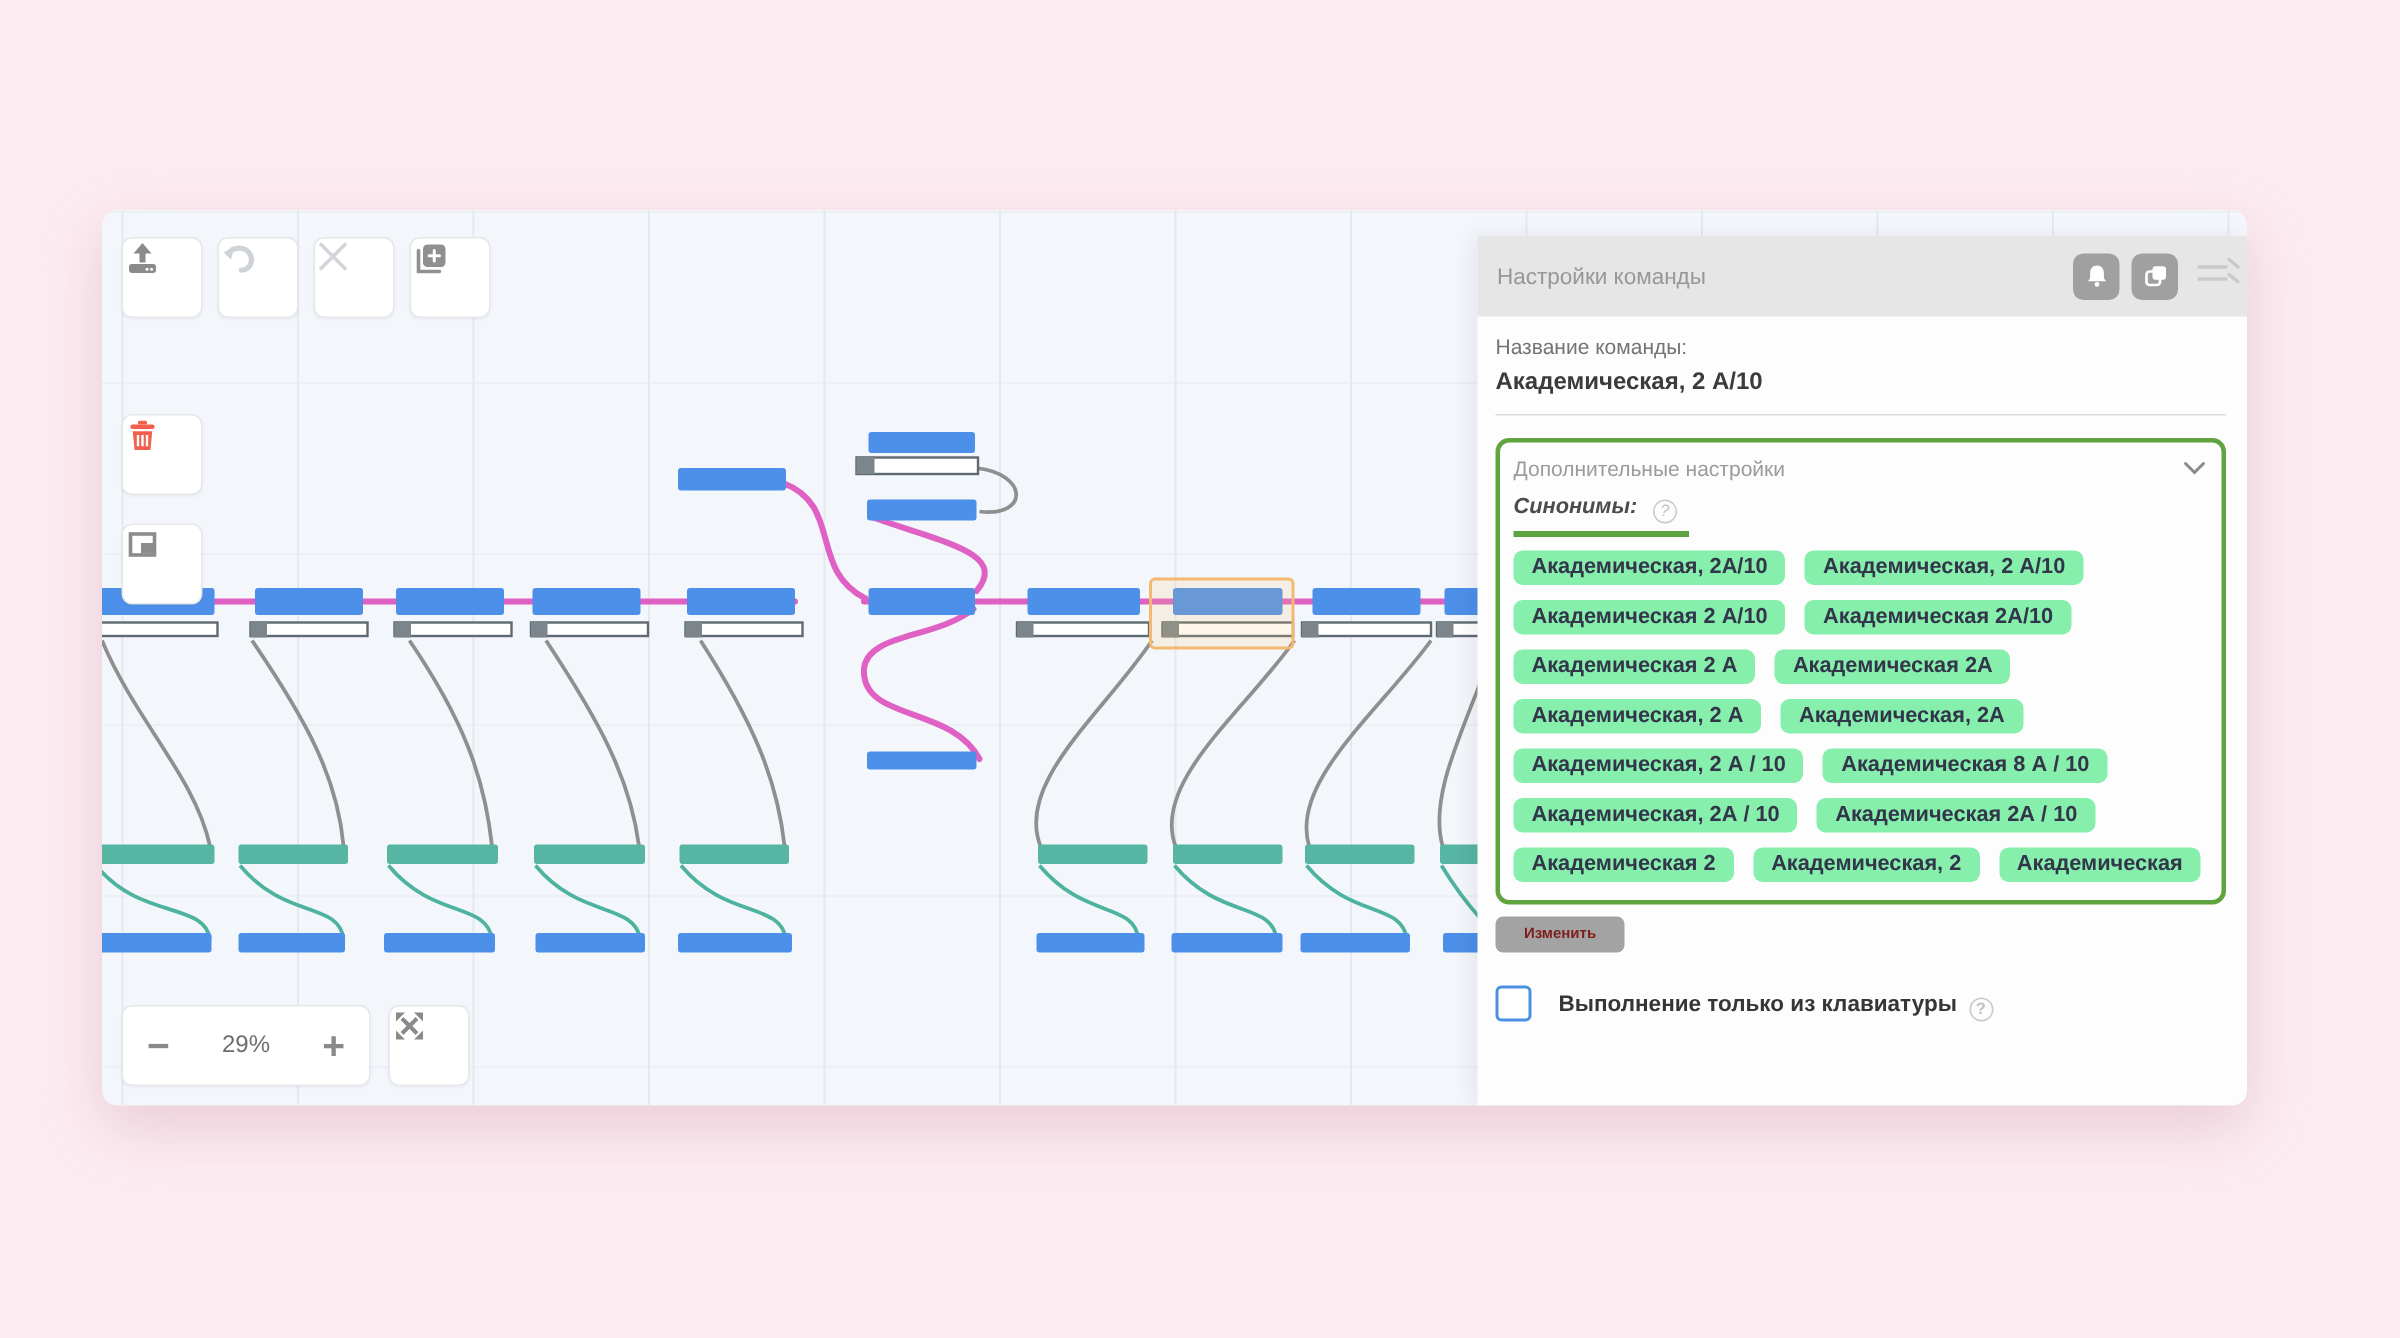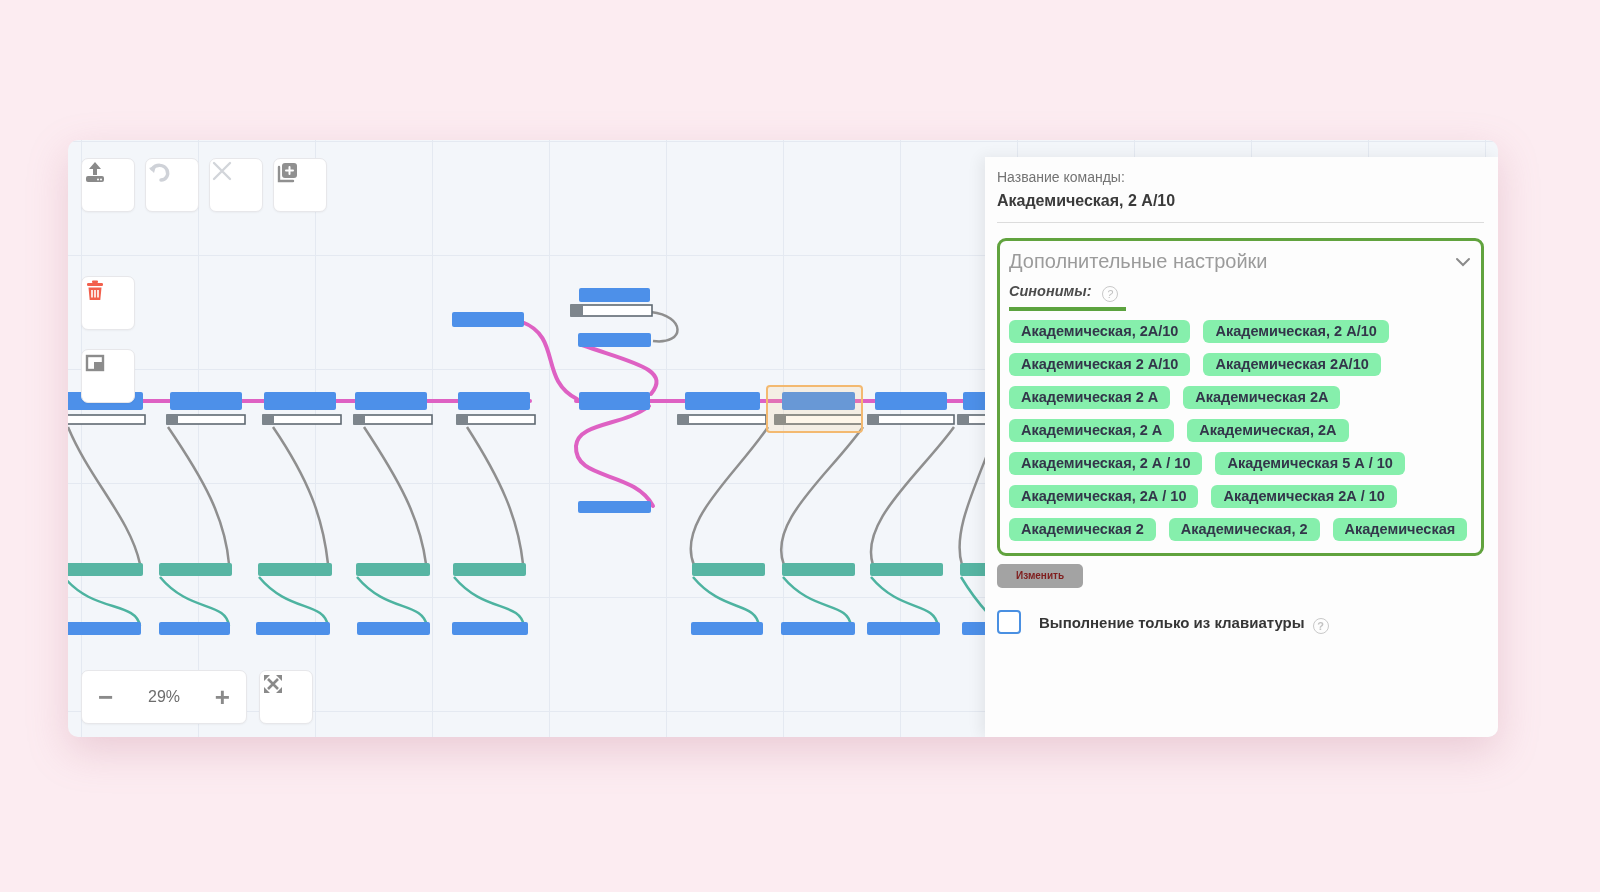--- a/index.html
+++ b/index.html
@@ -56,21 +56,21 @@
   .panel-body { flex:1; padding:12px 14px 0 12px; overflow:hidden; }
   .fld-label { font-size:14px; color:#737373; }
   .fld-value { font-size:16px; color:#3b3b3b; font-weight:bold; margin-top:7px; }
   .fld-line  { border-bottom:1px solid #dcdcdc; margin-top:12px; }
 
   .green-box {
     margin-top:15px; border:3px solid #61a33e; border-radius:9px;
     padding:9px 10px 12px 9px;
   }
   .adv-row { display:flex; align-items:center; }
-  .adv-title { font-size:20px; color:#9b9b9b; flex:1; }
+  .adv-title { font-size:14px; color:#9b9b9b; flex:1; }
   .syn-row { margin-top:9px; display:inline-block; border-bottom:4px solid #5ca33f; padding:0 8px 5px 0;font-style:italic; }
   .syn-label { font-size:14.5px; color:#4c4c4c; font-weight:bold; }
   .q-ic { display:inline-block; width:16px; height:16px; border:1.5px solid #c9c9c9; border-radius:50%;
           color:#c2c2c2; font-size:11px; line-height:15px; text-align:center; vertical-align:-2px; margin-left:6px; }
   .chips { margin-top:9px; display:flex; flex-wrap:wrap; gap:10px 13px; }
   .chip {
     background:#86efac; color:#33364a; font-size:14.5px; font-weight:bold;
     padding:3px 12px 4px; border-radius:6px; white-space:nowrap; cursor:pointer;
   }
   .edit-btn {
@@ -246,20 +246,41 @@
     </div>
     <div class="tool-btn" style="left:191px; bottom:13px; top:auto;">
       <svg width="26" height="26" viewBox="0 0 26 26">
         <path d="M8 8 L18 18 M18 8 L8 18" stroke="#8a8a8a" stroke-width="2.6"></path>
         <path d="M4 4 L10 4 L4 10 Z M22 4 L22 10 L16 4 Z M4 22 L4 16 L10 22 Z M22 22 L16 22 L22 16 Z" fill="#8a8a8a"></path>
       </svg>
     </div>
   </div>
 
   <div class="panel">
+    <div class="panel-header">
+      <span class="panel-title">Настройки команды</span>
+      <div class="hdr-btn">
+        <svg width="18" height="18" viewBox="0 0 18 18">
+          <path d="M9 2 C 6 2, 4.4 4.2, 4.4 7 L4.4 10.5 L3 12.5 L15 12.5 L13.6 10.5 L13.6 7 C 13.6 4.2, 12 2, 9 2 Z" fill="#fff"></path>
+          <circle cx="9" cy="14.6" r="1.6" fill="#fff"></circle>
+        </svg>
+      </div>
+      <div class="hdr-btn">
+        <svg width="18" height="18" viewBox="0 0 18 18">
+          <rect x="3" y="6" width="9" height="9" rx="2" fill="none" stroke="#fff" stroke-width="1.8"></rect>
+          <rect x="7" y="2.5" width="9" height="9" rx="2" fill="#fff"></rect>
+        </svg>
+      </div>
+      <div class="collapse-ic">
+        <svg width="30" height="24" viewBox="0 0 30 24">
+          <path d="M2 8 L20 8 M2 16 L20 16" stroke="#c9c9c9" stroke-width="2.2" stroke-linecap="round"></path>
+          <path d="M22 3 L28 8 M22 13 L28 18" stroke="#c9c9c9" stroke-width="2.2" stroke-linecap="round"></path>
+        </svg>
+      </div>
+    </div>
 
     <div class="panel-body">
       <div class="fld-label">Название команды:</div>
       <div class="fld-value">Академическая, 2 А/10</div>
       <div class="fld-line"></div>
 
       <div class="green-box">
         <div class="adv-row">
           <span class="adv-title">Дополнительные настройки</span>
           <svg width="16" height="10" viewBox="0 0 16 10">
@@ -273,21 +294,21 @@
         <div class="chips">
             <span class="chip">Академическая, 2А/10</span>
             <span class="chip">Академическая, 2 А/10</span>
             <span class="chip">Академическая 2 А/10</span>
             <span class="chip">Академическая 2А/10</span>
             <span class="chip">Академическая 2 А</span>
             <span class="chip">Академическая 2А</span>
             <span class="chip">Академическая, 2 А</span>
             <span class="chip">Академическая, 2А</span>
             <span class="chip">Академическая, 2 А / 10</span>
-            <span class="chip">Академическая 5 А / 10</span>
+            <span class="chip">Академическая 8 А / 10</span>
             <span class="chip">Академическая, 2А / 10</span>
             <span class="chip">Академическая 2А / 10</span>
             <span class="chip">Академическая 2</span>
             <span class="chip">Академическая, 2</span>
             <span class="chip">Академическая</span>
           </div>
       </div>
 
       <button class="edit-btn">Изменить</button>
 

